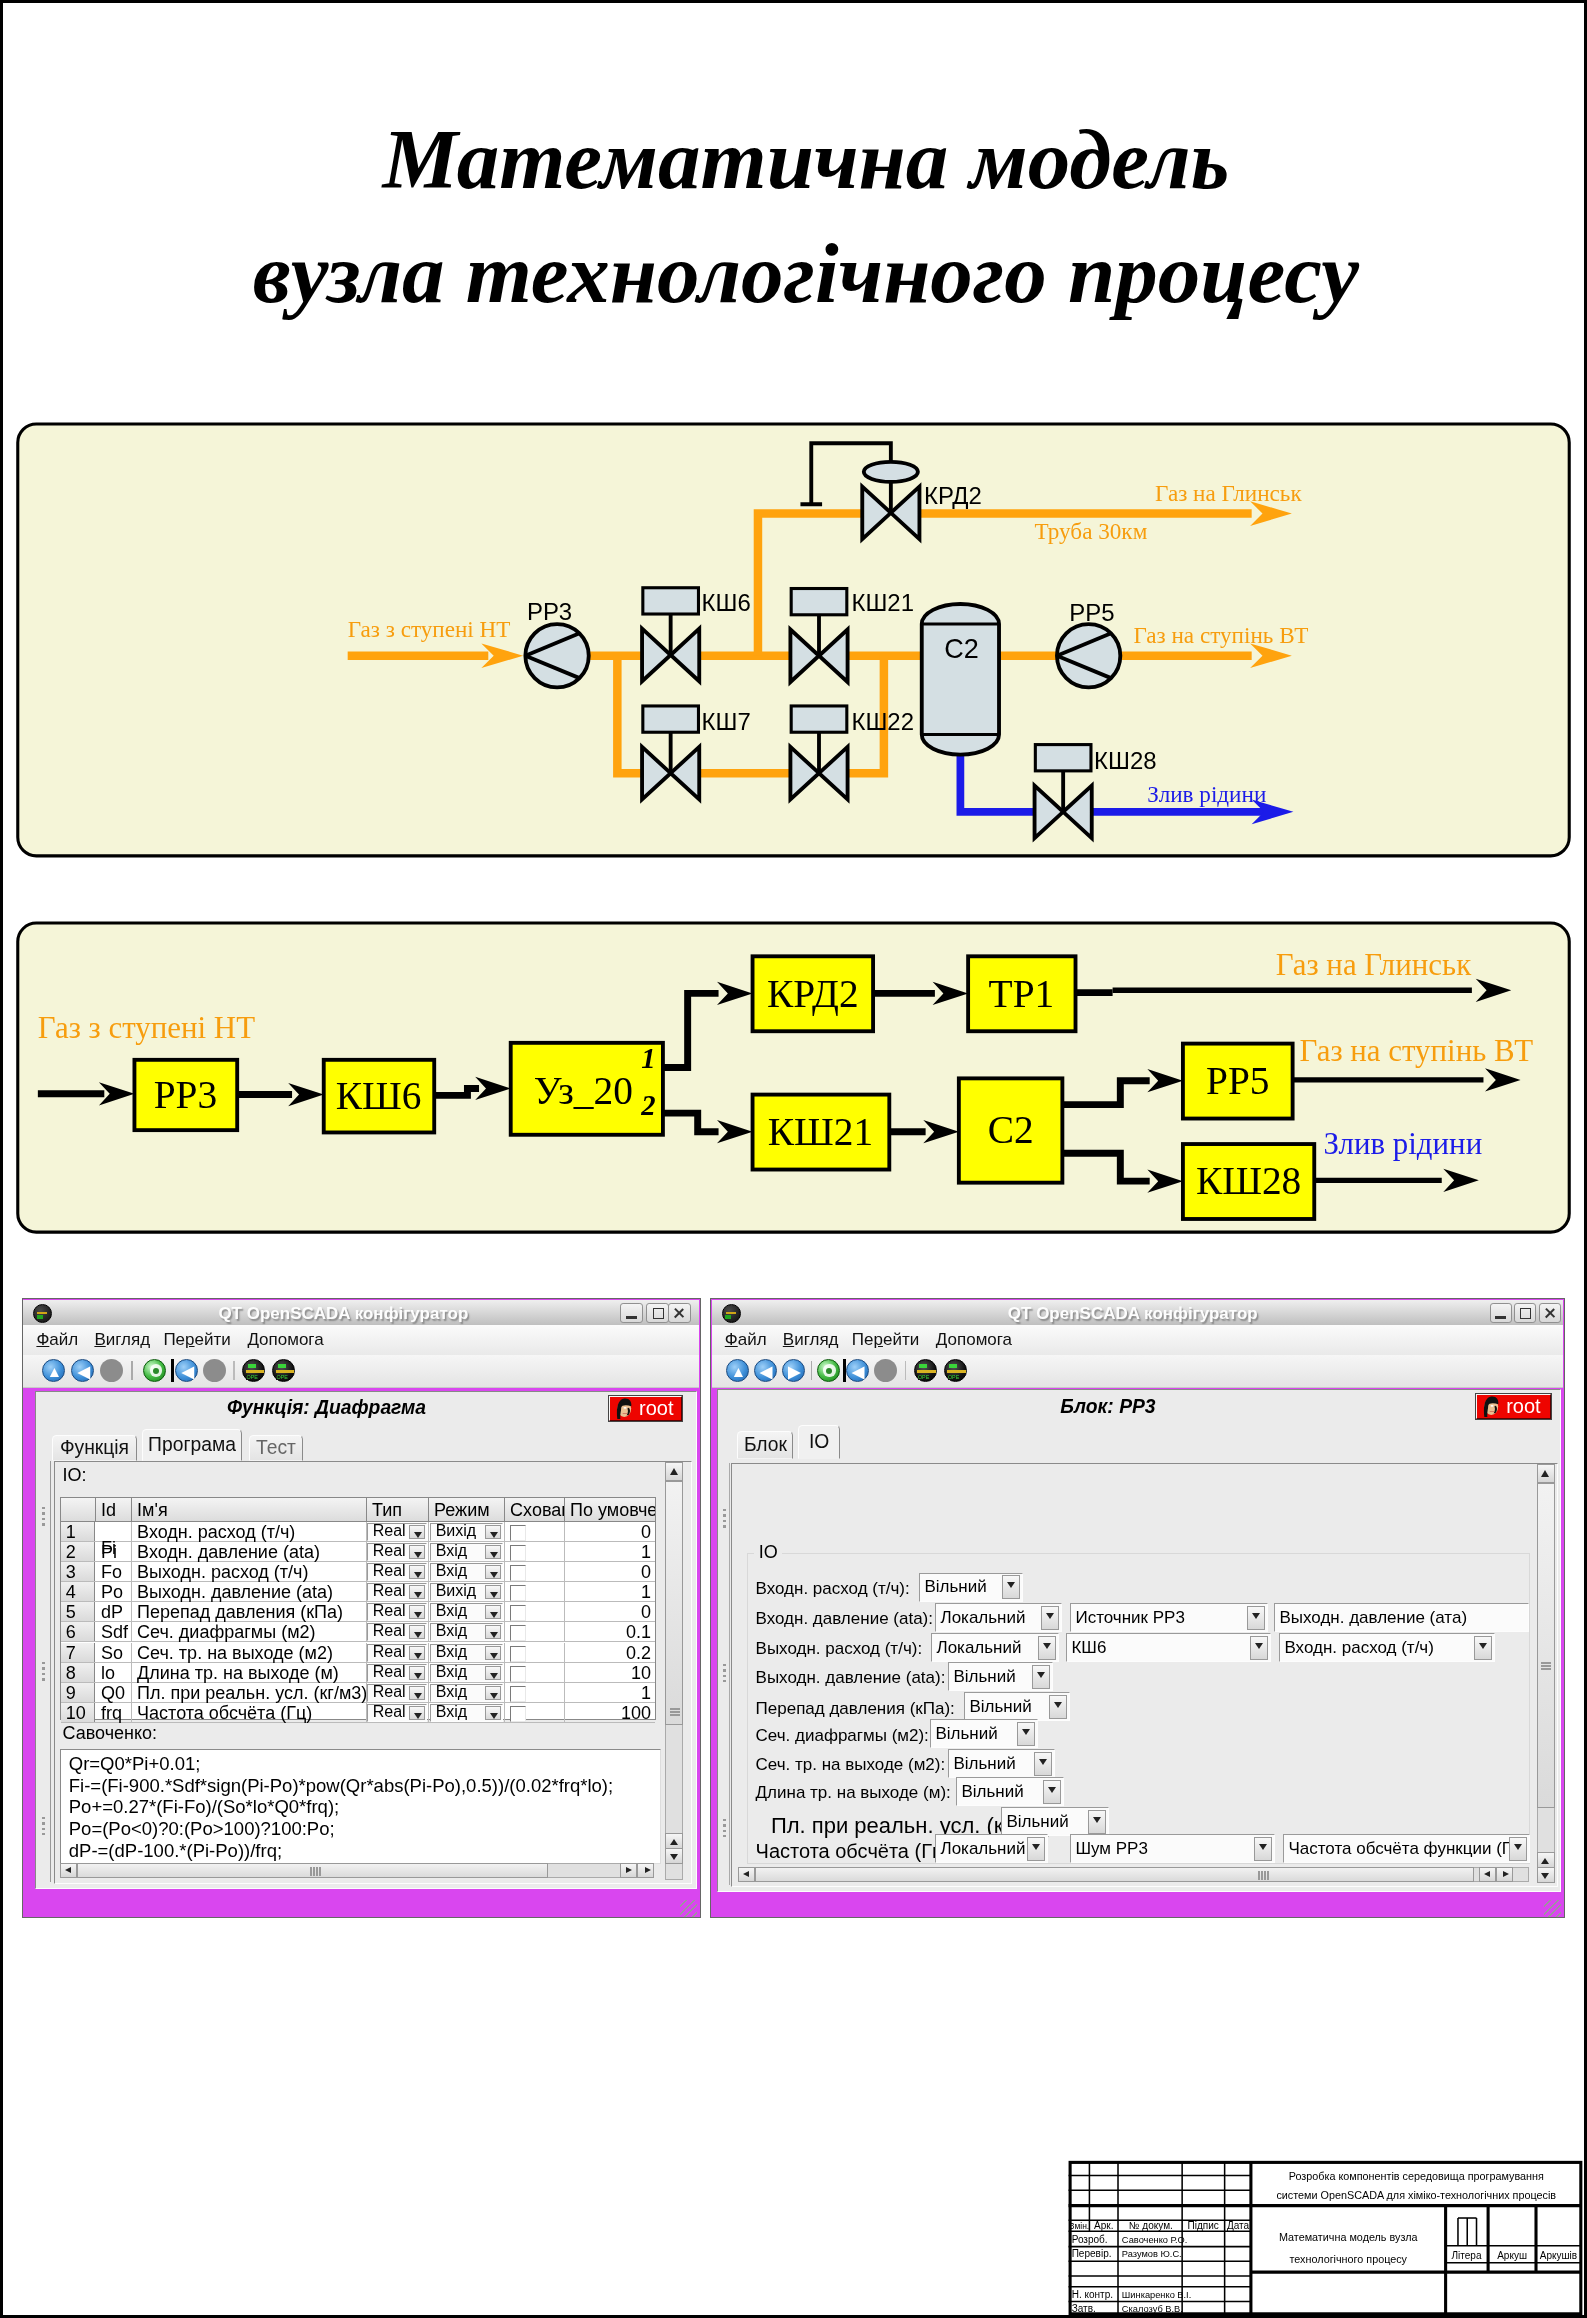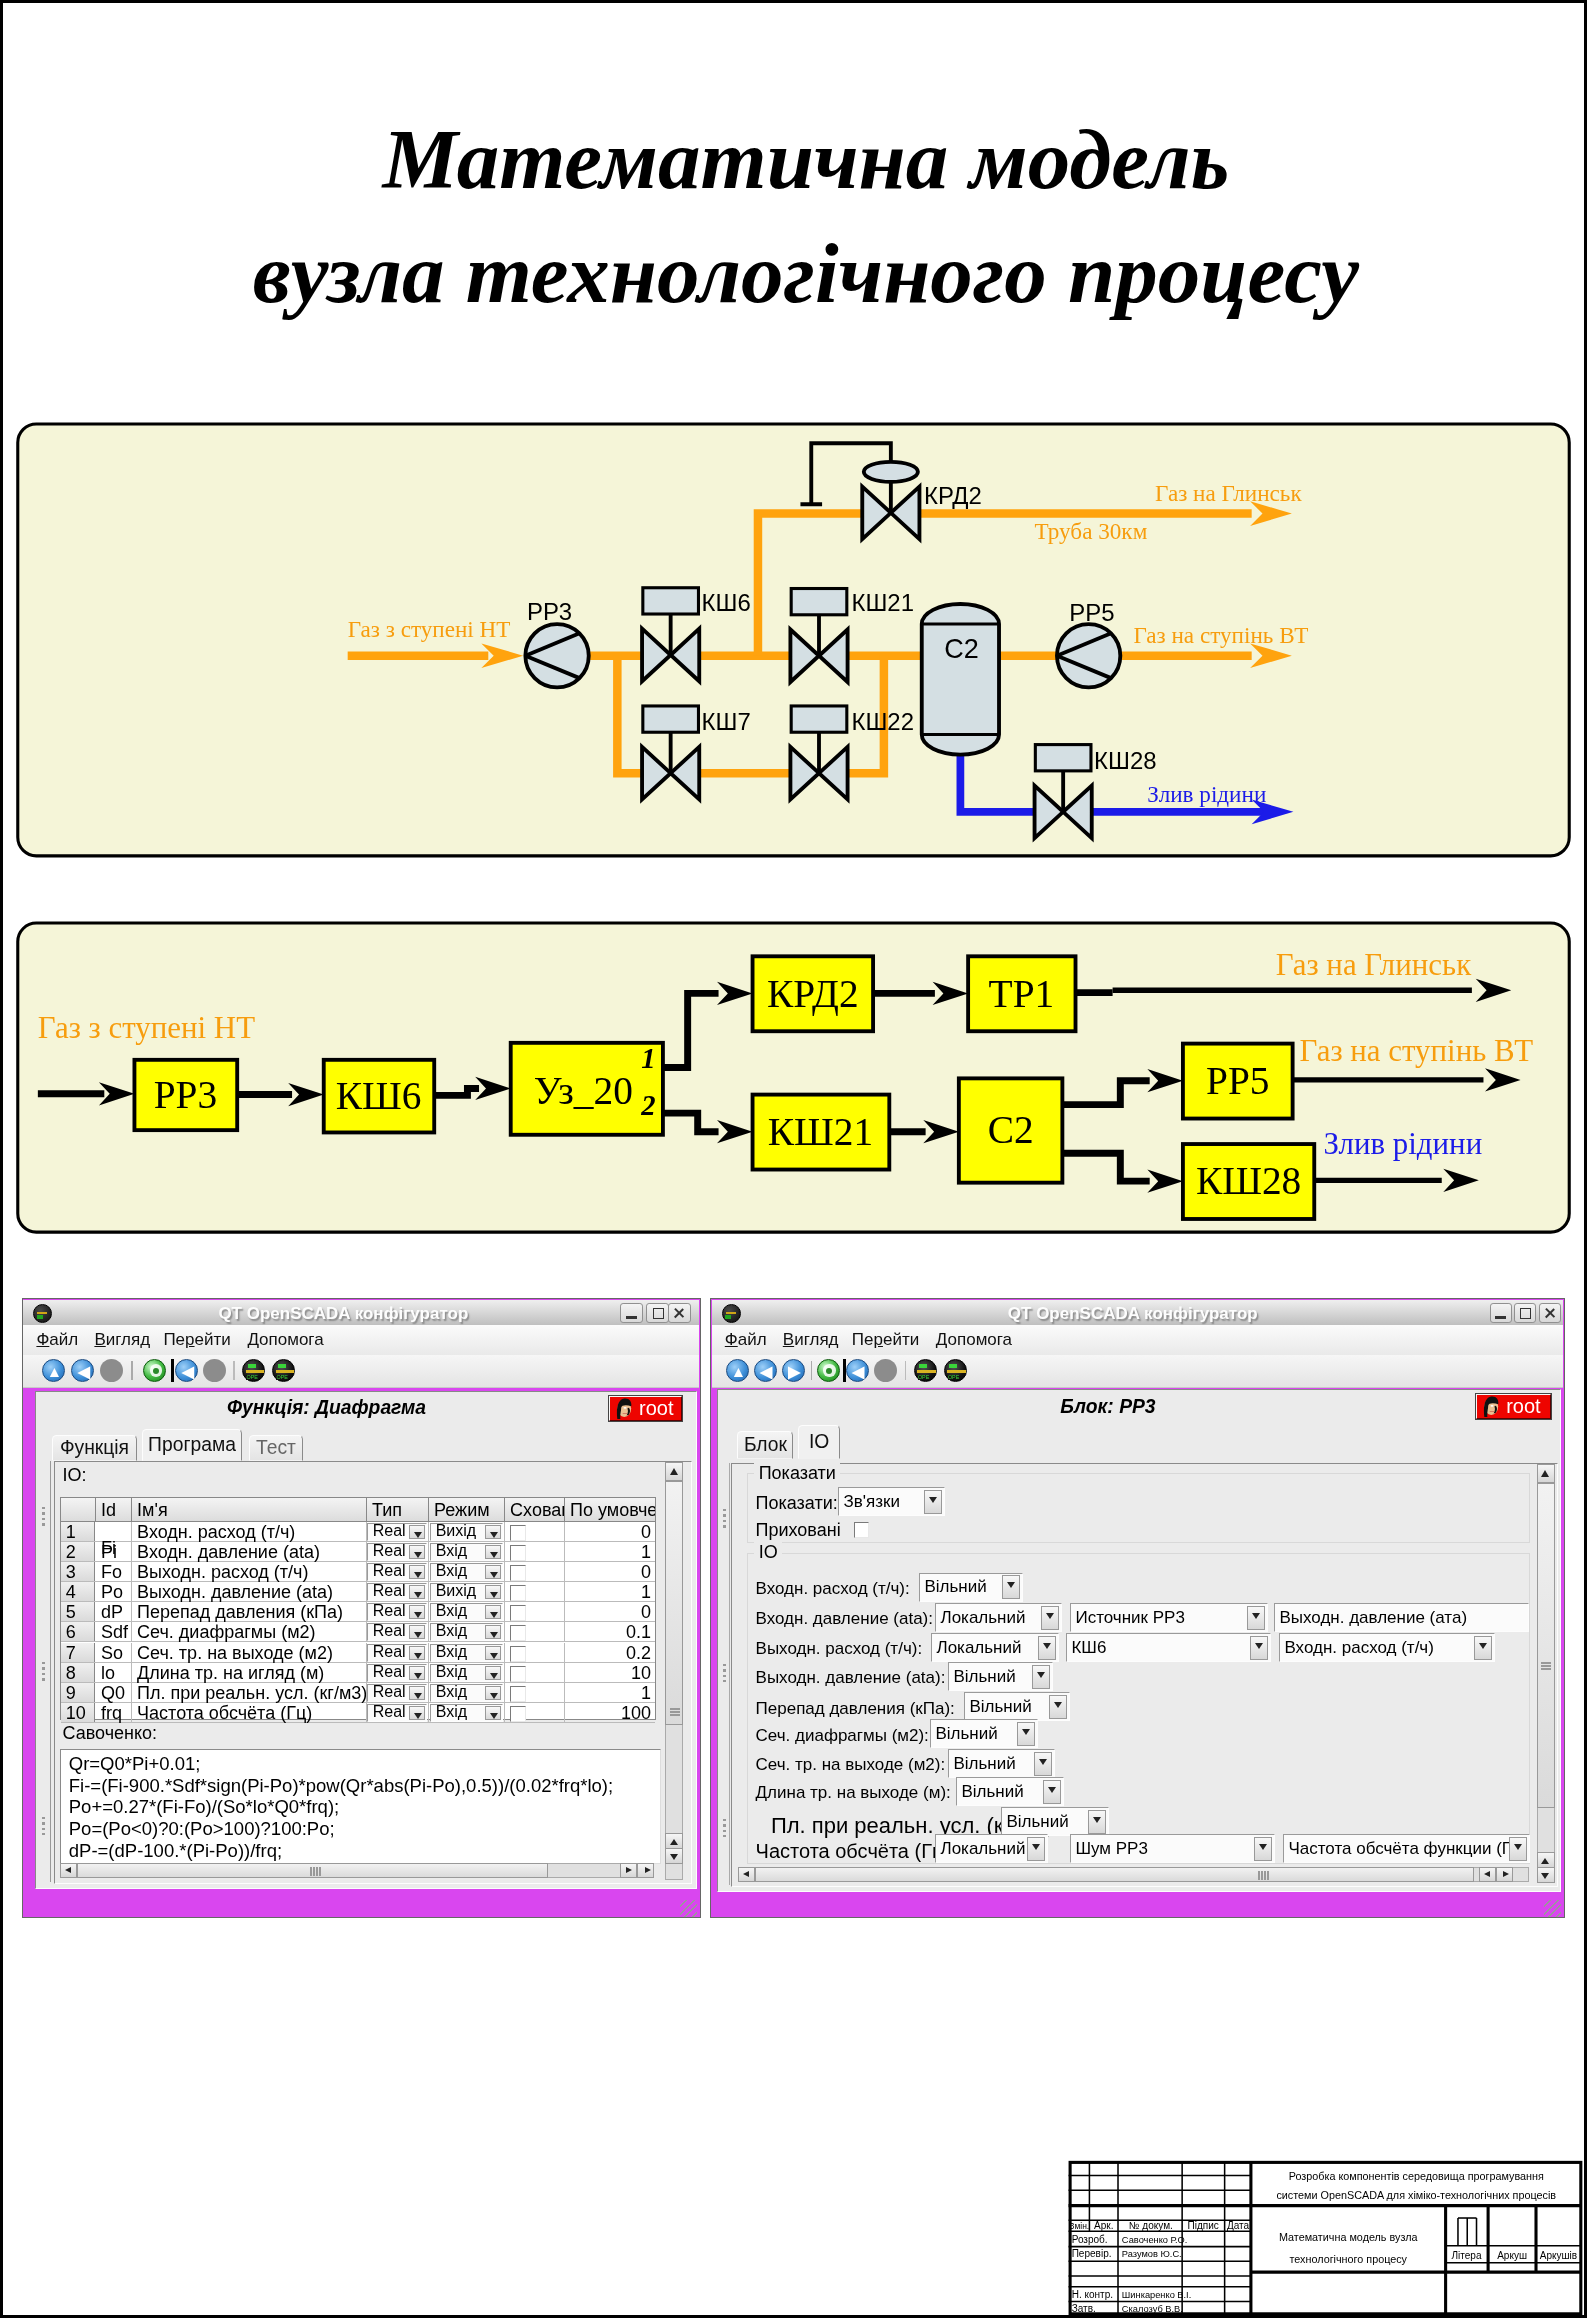--- a/index.html
+++ b/index.html
@@ -420,21 +420,21 @@
               <i style="top:-1.5px">Вхід</i>
               <div class="cbtn" style="top:0.8px;bottom:0.8px;width:15.5px"></div>
             </div>
             <div class="chk" style="left:449px;top:3.1px"></div>
             <div style="position:absolute;left:503px;top:0;width:87px;text-align:right">0.2</div>
           </div>
           <div style="position:absolute;left:0;top:165px;width:594px;height:19.3px;border-bottom:0.8px solid #bbb">
             <div style="position:absolute;left:0;top:0;width:34px;height:19.3px;background:linear-gradient(#f0f0f0,#dadada);border-right:0.8px solid #888;padding-left:4.6px;box-sizing:border-box">8</div>
             <div style="position:absolute;left:40px;top:0">lo</div>
             <div style="position:absolute;left:70px;top:0;width:0.8px;height:19.3px;background:#bbb"></div>
-            <div style="position:absolute;left:76px;top:0">Длина тр. на игляд (м)</div>
+            <div style="position:absolute;left:76px;top:0">Длина тр. на выходе (м)</div>
             <div style="position:absolute;left:305px;top:0;width:0.8px;height:19.3px;background:#bbb"></div>
             <div style="position:absolute;left:367px;top:0;width:0.8px;height:19.3px;background:#bbb"></div>
             <div style="position:absolute;left:443px;top:0;width:0.8px;height:19.3px;background:#bbb"></div>
             <div style="position:absolute;left:503px;top:0;width:0.8px;height:19.3px;background:#bbb"></div>
             <div class="combo" style="left:306px;top:0.8px;width:60px;height:18px;font-size:16px">
               <i style="top:-1.5px">Real</i>
               <div class="cbtn" style="top:0.8px;bottom:0.8px;width:15.5px"></div>
             </div>
             <div class="combo" style="left:369px;top:0.8px;width:73px;height:18px;font-size:16px">
               <i style="top:-1.5px">Вхід</i>
@@ -578,30 +578,20 @@
         <span>root</span>
       </div>
 <div class="tab" style="left:19.3px;top:41px;width:56px;height:28px">Блок</div>
 <div class="tab" style="left:80px;top:35px;width:42px;height:34px;background:#f0f0f0">IO</div>
 <div style="position:absolute;left:3.1px;top:73px;width:7.7px;height:422px;border-right:0.8px solid #aaa">
         <div style="position:absolute;left:1.5px;top:46px;width:3.1px;height:20px;background:repeating-linear-gradient(#999 0 2.3px,transparent 2.3px 5.4px)"></div>
         <div style="position:absolute;left:1.5px;top:201px;width:3.1px;height:20px;background:repeating-linear-gradient(#999 0 2.3px,transparent 2.3px 5.4px)"></div>
         <div style="position:absolute;left:1.5px;top:356px;width:3.1px;height:20px;background:repeating-linear-gradient(#999 0 2.3px,transparent 2.3px 5.4px)"></div>
       </div>
 <div class="sunken" style="left:13px;top:73px;width:825px;height:422px">
-<div class="gbox" style="left:14.7px;top:9.3px;width:781px;height:68px">
-          <b>Показати</b>
-<div class="lbl" style="left:7.7px;top:18.5px">Показати:</div>
-<div class="combo" style="left:90px;top:13px;width:107px;height:29px;font-size:17px">
-            <i style="top:3.9px">Зв'язки</i>
-            <div class="cbtn"></div>
-          </div>
-<div class="lbl" style="left:7.7px;top:46px">Приховані</div>
-          <div class="chk" style="left:106px;top:48px"></div>
-</div>
 <div class="gbox" style="left:14.7px;top:89px;width:781px;height:309px">
           <b>IO</b>
 <div class="lbl" style="left:7.7px;top:25px;font-size:17px">Входн. расход (т/ч):</div>
           <div class="combo" style="left:171px;top:18.5px;width:104px;height:29px;font-size:17px">
             <i style="top:3.9px">Вільний</i>
             <div class="cbtn"></div>
           </div>
           <div class="lbl" style="left:7.7px;top:55px;font-size:17px">Входн. давление (ata):</div>
           <div class="combo" style="left:187px;top:49px;width:127px;height:29px;font-size:17px">
             <i style="top:3.9px">Локальний</i>

